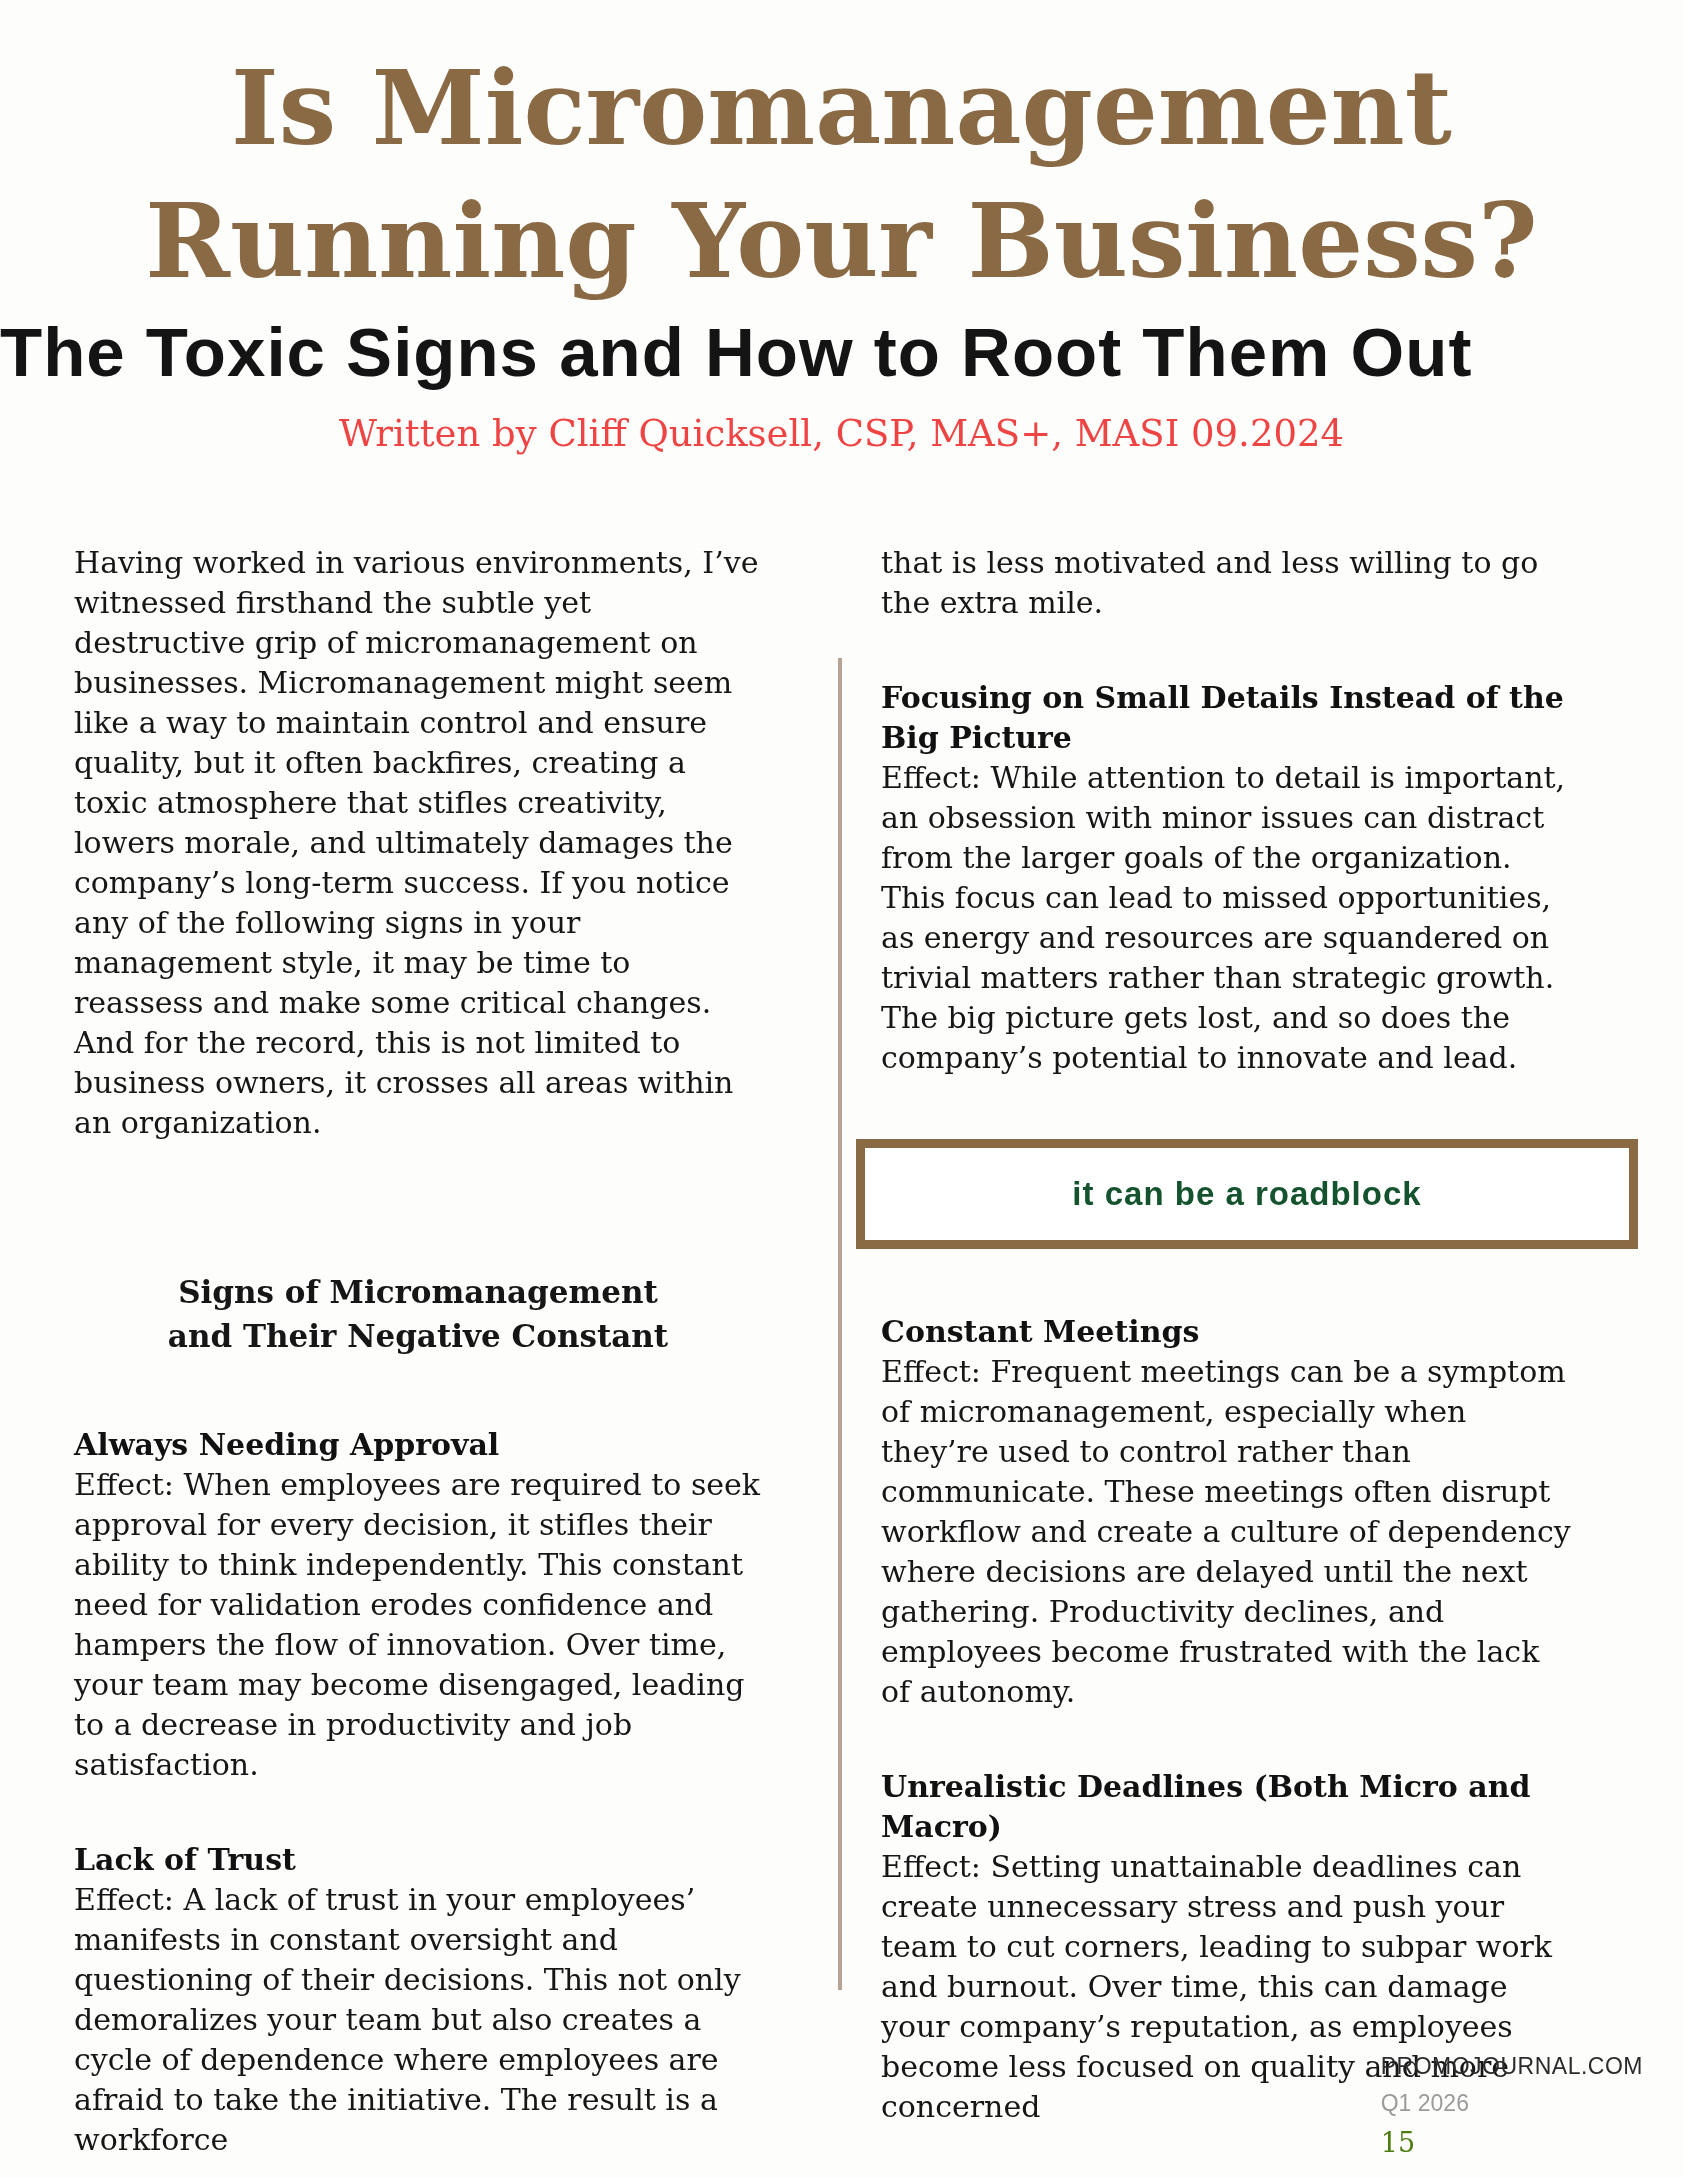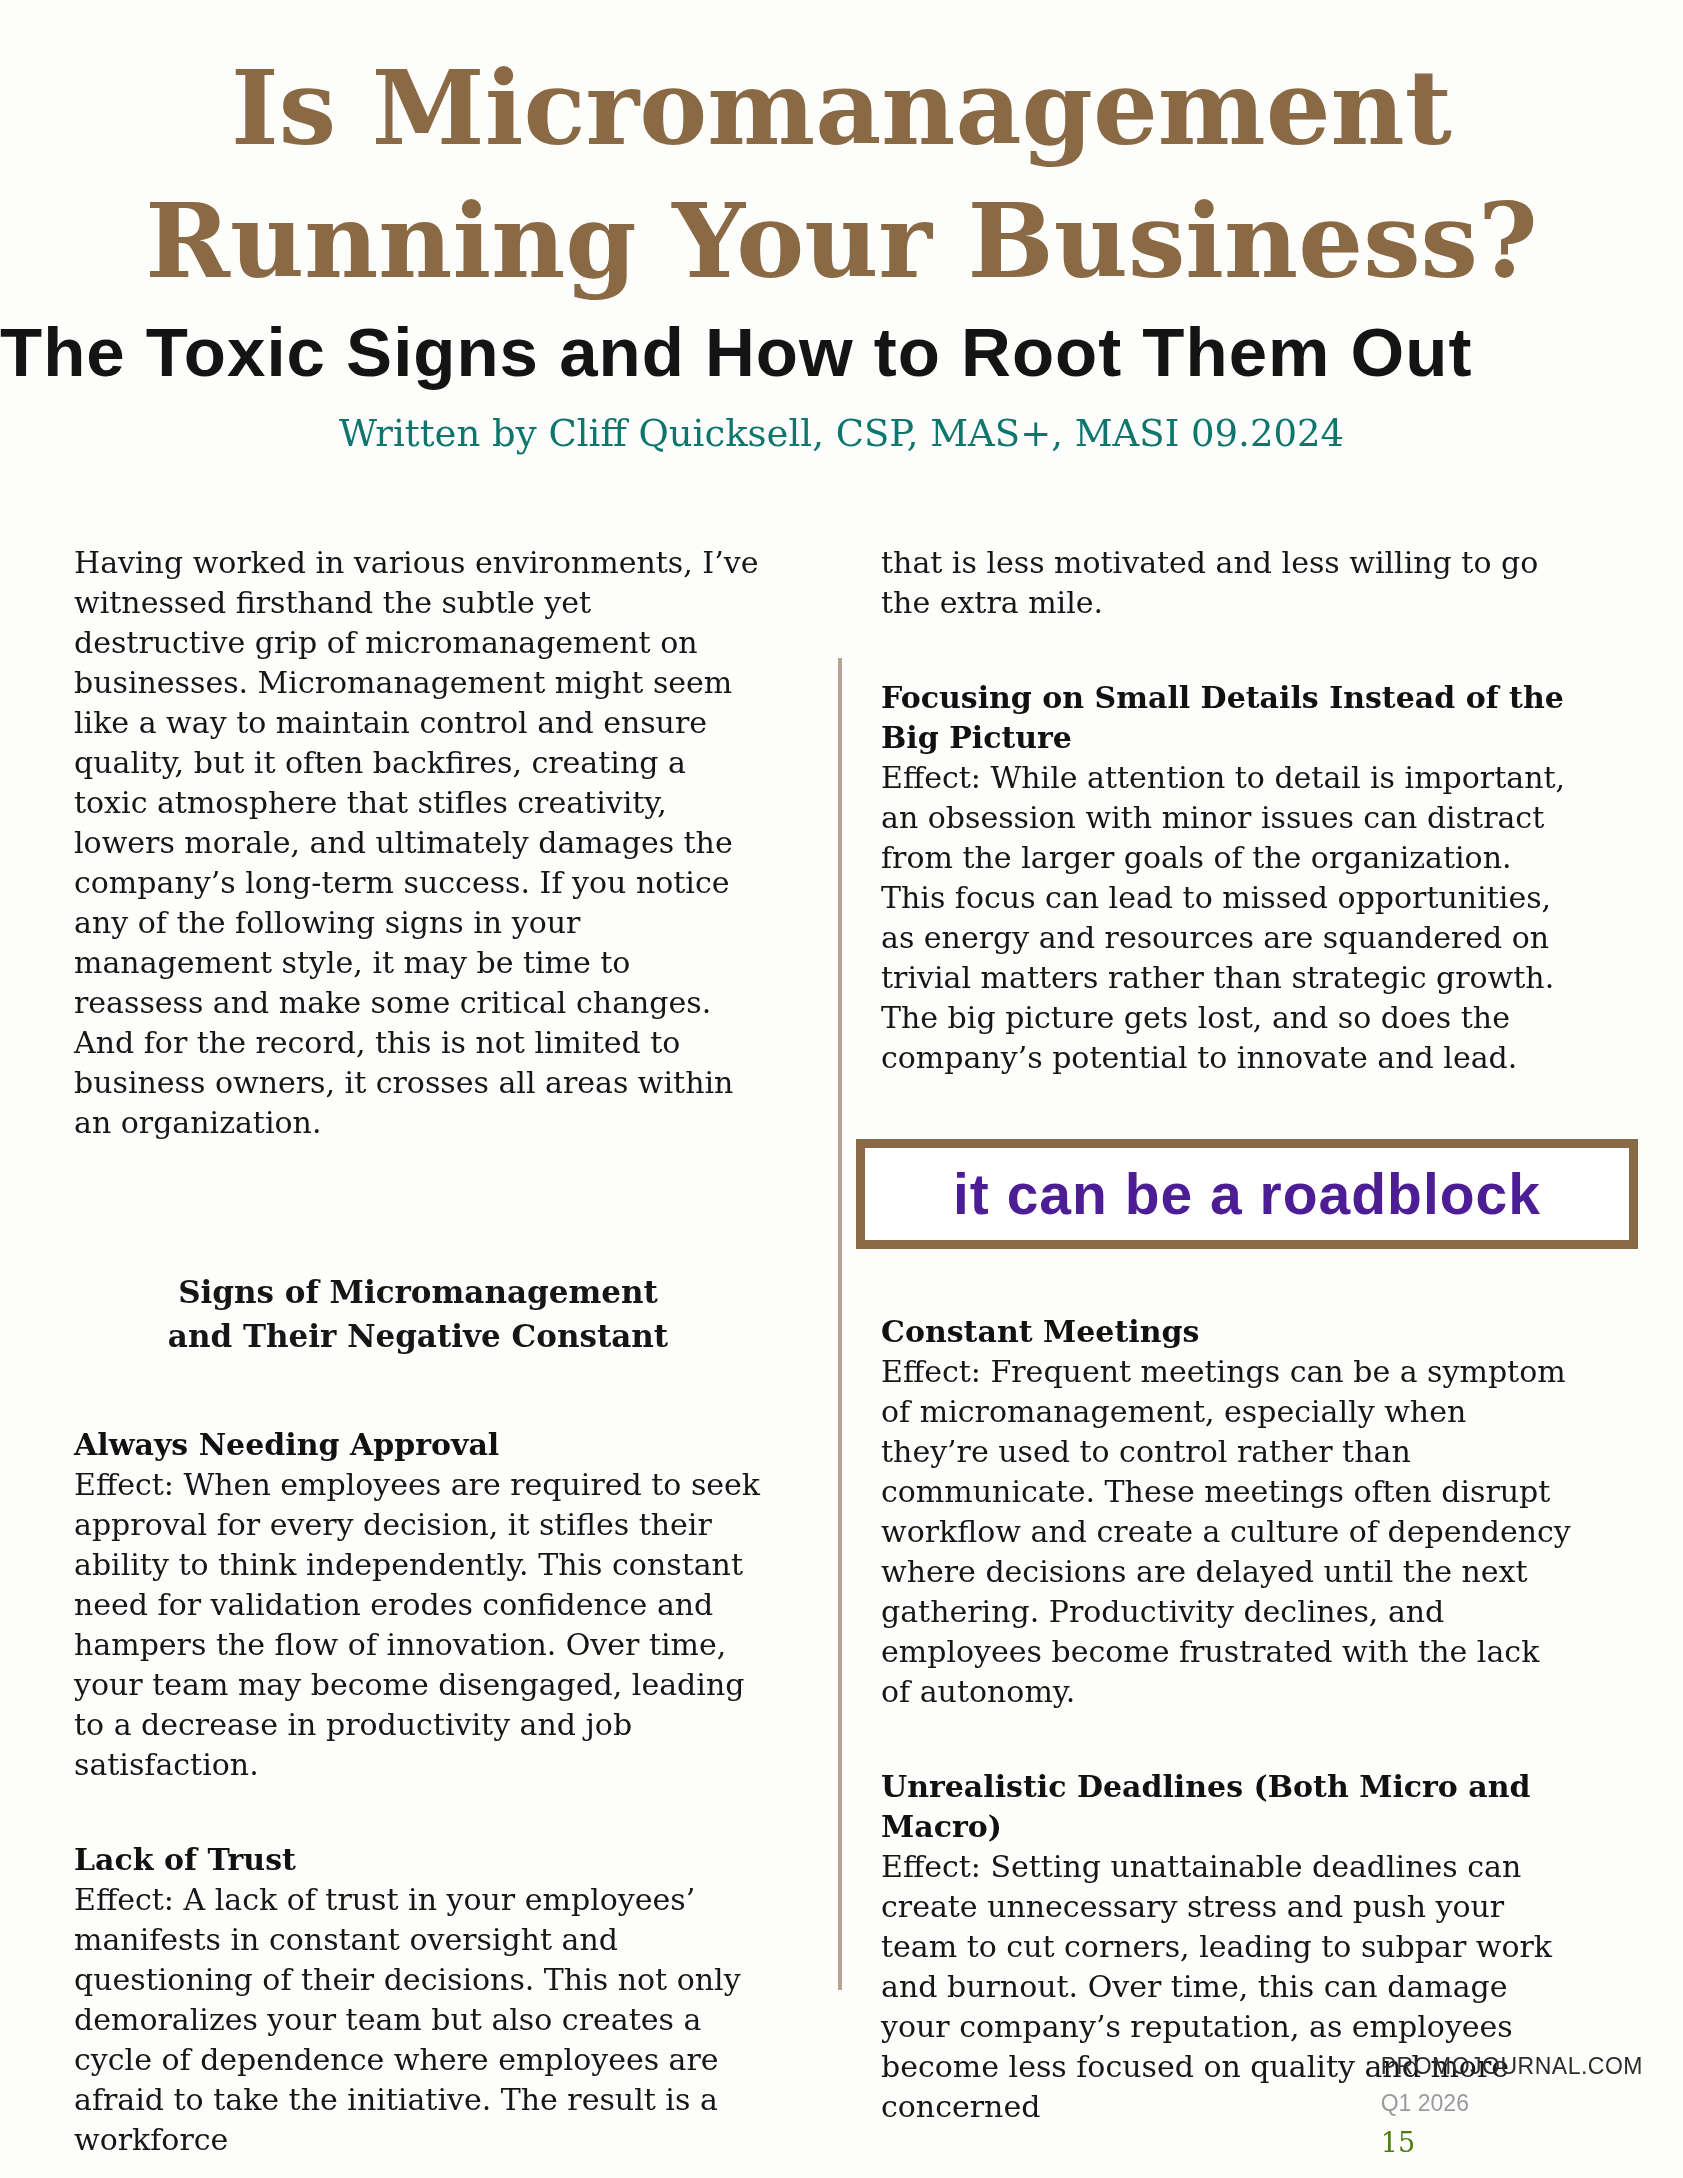--- a/index.html
+++ b/index.html
@@ -32,21 +32,21 @@
     font-weight:bold;
     font-size:69px;
     letter-spacing:1px;
     color:#141414;
   }
   .byline{
     margin:20px 0 0 0;
     text-align:center;
     font-family:"DejaVu Serif", serif;
     font-size:37px;
-    color:#0f766e;
+    color:#ef4444;
   }
   
   .columns{
     position:absolute;
     left:74px;top:543px;
     width:1535px;
     display:flex;
     gap:119px;
   }
   .col{
@@ -78,23 +78,23 @@
   .callout{
     box-sizing:border-box;
     margin:61px 12px 63px -25px;
     width:782px;
     border:9px solid #8a6a45;
     background:#ffffff;
     padding:26px 10px;
     text-align:center;
     font-family:"Liberation Sans", sans-serif;
     font-weight:bold;
-    font-size:57px;
+    font-size:33px;
     letter-spacing:1px;
-    color:#4c1d95;
+    color:#14532d;
   }
   
   .footer{
     position:absolute;
     right:54px;bottom:20px;
     display:flex;
     align-items:baseline;
     gap:10px;
     flex-direction:column;
   }

